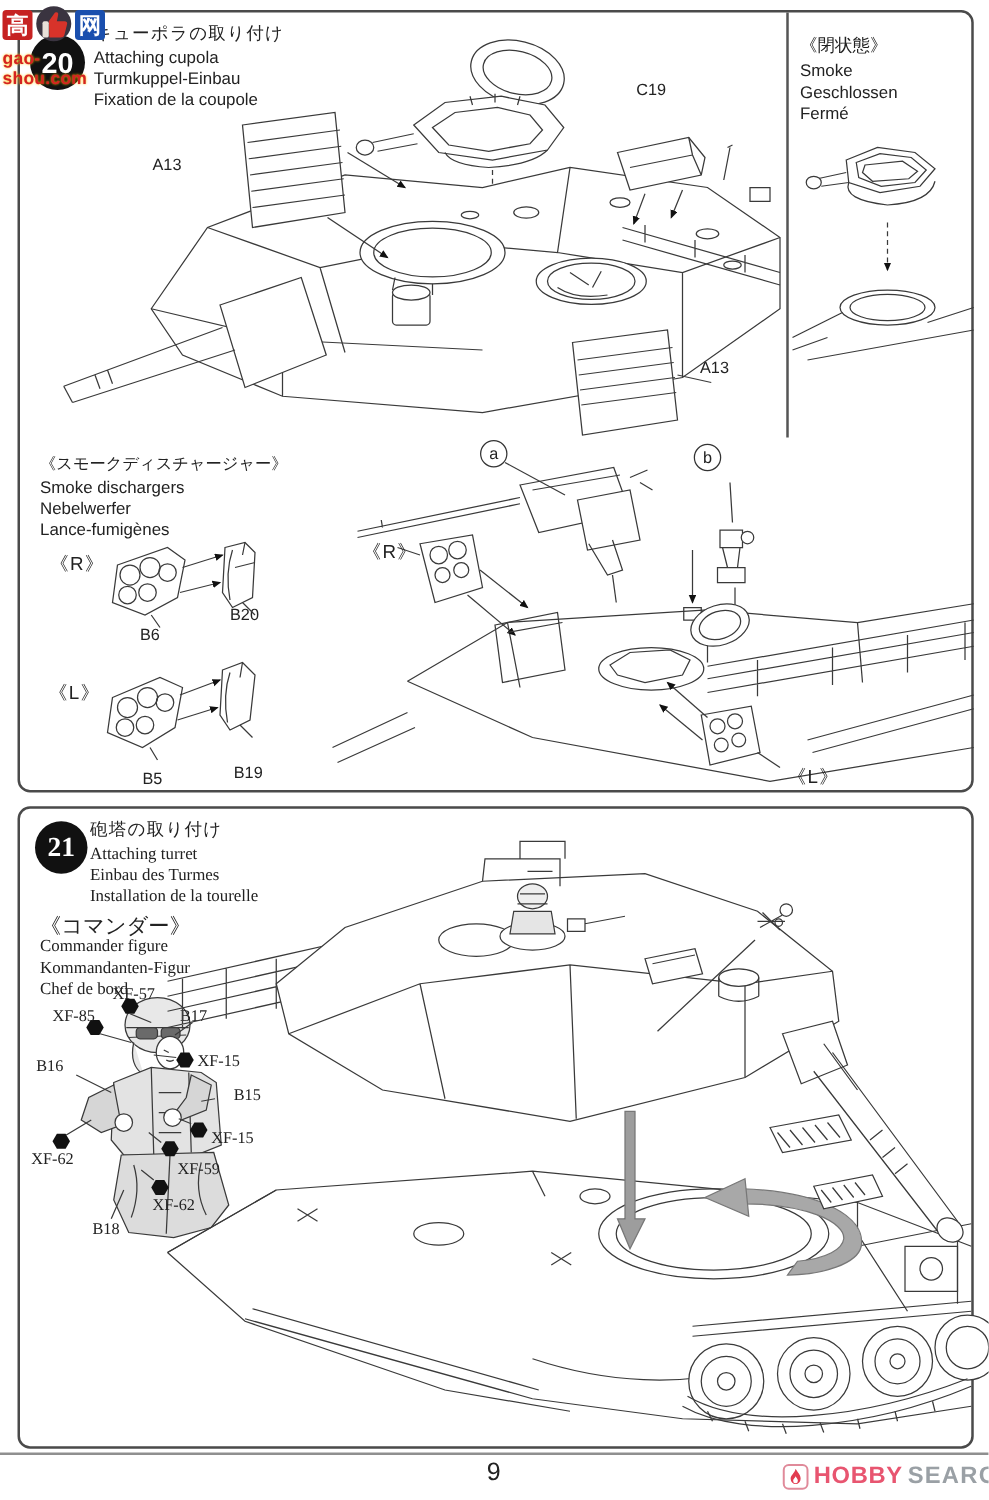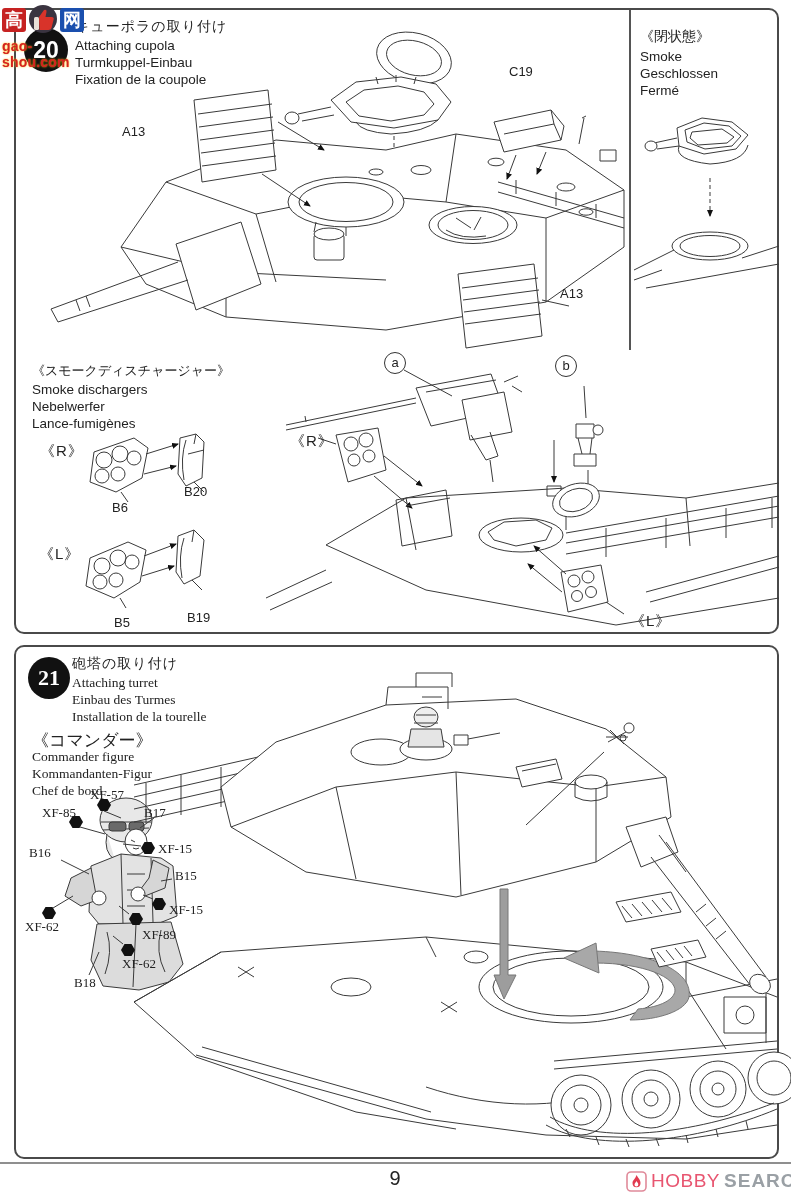--- a/index.html
+++ b/index.html
@@ -20,21 +20,21 @@
   svg{position:absolute;overflow:visible;}
   svg *{vector-effect:non-scaling-stroke;}
   .wm{position:absolute;left:2px;top:2px;z-index:30;width:86px;height:54px;}
   .wmsq{position:absolute;width:24px;height:24px;color:#fff;font-weight:bold;font-size:18px;
         text-align:center;line-height:24px;border-radius:3px;}
   .wmsite{position:absolute;left:0;top:36px;font-size:14px;font-weight:bold;color:#d42222;
           text-shadow:0 0 2px #ffc400;letter-spacing:0.2px;}
   .footline{position:absolute;left:0;top:1162px;width:791px;height:2px;background:#8f8f8f;}
   .pagenum{position:absolute;left:360px;top:1167px;width:70px;text-align:center;font-size:20px;}
   .logo{position:absolute;left:626px;top:1170px;display:flex;align-items:center;gap:4px;} 
-  .logow1{color:#e85570;font-weight:normal;font-size:19px;letter-spacing:0.5px;}
+  .logow1{color:#e85570;font-weight:bold;font-size:19px;letter-spacing:0.5px;}
   .logow2{color:#9aa0a5;font-weight:bold;font-size:19px;letter-spacing:1px;}
 </style>
 </head>
 <body>
 
 <div class="page">
 
   <div class="panel" style="top:8px;height:622px;">
     <div class="badge" style="left:8px;top:18px;width:44px;height:44px;font-size:23px;">
       <span>20</span>
@@ -283,24 +283,24 @@
           <path d="M80,168 l3.5,-6 h7 l3.5,6 l-3.5,6 h-7 Z"></path>
         </g>
         <path d="M63,29 L80,36 M39,45 L64,52 M113,36 L99,46 M100,64 L82,62 M20,78 L48,92 M131,97 L120,99 M112,117 L102,113 M12,126 L32,114 M88,132 L78,124 M82,162 L72,154 M48,193 L58,170"></path>
       </g>
     </svg>
     <div class="t xf" style="left:74px;top:140px;">XF-57</div>
     <div class="t xf" style="left:26px;top:158px;">XF-85</div>
     <div class="t lbl" style="left:128px;top:158px;">B17</div>
     <div class="t xf" style="left:142px;top:194px;">XF-15</div>
     <div class="t lbl" style="left:13px;top:198px;">B16</div>
-    <div class="t lbl" style="left:159px;top:221px;">B15</div>
+    <div class="t lbl" style="left:159px;top:221px;padding-left:12px;">B15</div>
     <div class="t xf" style="left:153px;top:255px;">XF-15</div>
     <div class="t xf" style="left:9px;top:272px;">XF-62</div>
-    <div class="t xf" style="left:126px;top:280px;">XF-89</div>
+    <div class="t xf" style="left:126px;top:280px;">XF-59</div>
     <div class="t xf" style="left:106px;top:309px;">XF-62</div>
     <div class="t lbl" style="left:58px;top:328px;">B18</div>
 
     <svg style="left:110px;top:10px;" width="651" height="496" viewBox="0 0 651 496">
       <g stroke="#3a3a3a" stroke-width="1" fill="none">
 
         <path d="M8,345 L95,295 L300,280 L560,305 L651,340"></path>
         <path d="M8,345 L70,400 L230,455 L330,472 M95,295 L8,345"></path>
         <path d="M70,398 L300,462 M76,390 L305,455 M300,462 L420,478 L560,482 L651,468"></path>
         <path d="M300,280 L310,300 M560,305 L560,340 M560,340 L651,322 M560,330 L600,392 M640,327 L640,386"></path>

